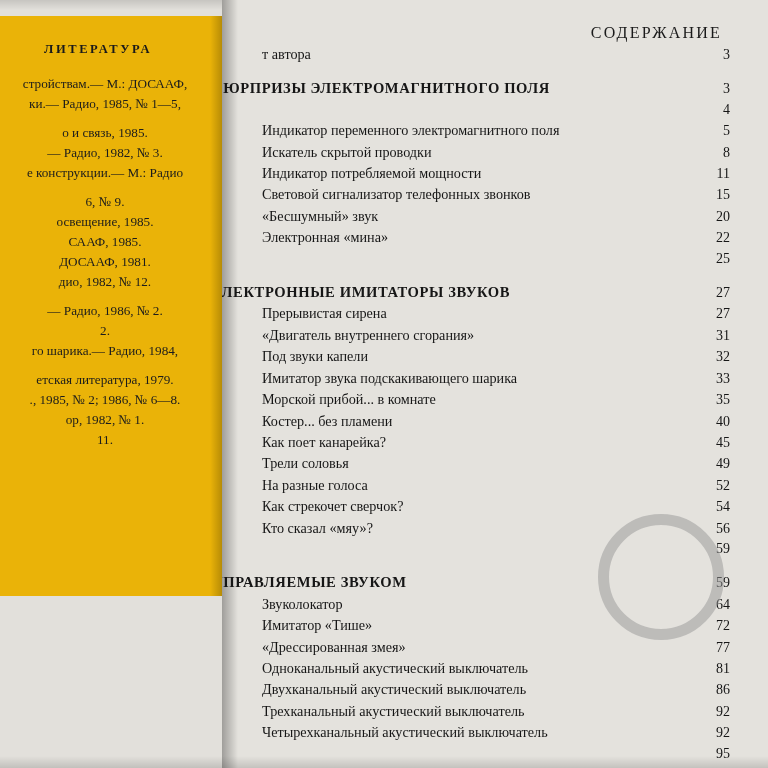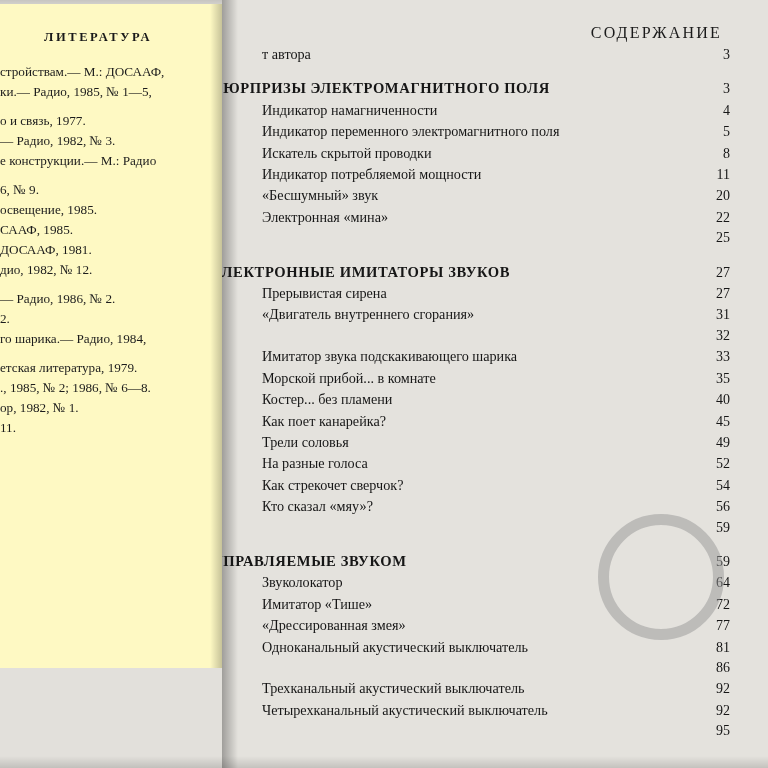--- a/index.html
+++ b/index.html
@@ -16,24 +16,24 @@
   .page {
     position: relative;
     width: 768px;
     height: 768px;
     background: #e2e0db;
   }
   
   .left-page {
     position: absolute;
     left: 0;
-    top: 4px;
+    top: 16px;
     width: 222px;
-    height: 664px;
-    background: #fef9c3;
+    height: 580px;
+    background: #eab308;
     overflow: hidden;
   }
   .left-page::after {
     content: "";
     position: absolute;
     right: 0;
     top: 0;
     width: 12px;
     height: 768px;
     background: linear-gradient(to right, rgba(0,0,0,0.0), rgba(0,0,0,0.22));
@@ -52,21 +52,21 @@
     position: absolute;
     left: 0;
     top: 58px;
     width: 222px;
   }
   .left-lines .ln {
     font-size: 13.2px;
     color: #1c1c1c;
     line-height: 20px;
     white-space: nowrap;
-    text-align: left;
+    text-align: center;
     padding-right: 12px;
   }
   .left-lines .gap {
     height: 9px;
   }
   
   .right-page {
     position: absolute;
     left: 222px;
     top: 0;
@@ -194,21 +194,21 @@
 <div class="page">
 
   <div class="edge-shadow-top"></div>
 
   <div class="left-page">
     <div class="left-head">ЛИТЕРАТУРА</div>
     <div class="left-lines">
         <div class="ln">стройствам.— М.: ДОСААФ,</div>
         <div class="ln">ки.— Радио, 1985, № 1—5,</div>
         <div class="gap"></div>
-        <div class="ln">о и связь, 1977.</div>
+        <div class="ln">о и связь, 1985.</div>
         <div class="ln">— Радио, 1982, № 3.</div>
         <div class="ln">е конструкции.— М.: Радио</div>
         <div class="gap"></div>
         <div class="ln">6, № 9.</div>
         <div class="ln">освещение, 1985.</div>
         <div class="ln">СААФ, 1985.</div>
         <div class="ln">ДОСААФ, 1981.</div>
         <div class="ln">дио, 1982, № 12.</div>
         <div class="gap"></div>
         <div class="ln">— Радио, 1986, № 2.</div>
@@ -231,38 +231,42 @@
           <span class="leader">. . . . . . . . . . . . . . . . . . . . . . . . . . . . . . . . . . . . . . . . . . . . . . . . . . . . . . . . . . . </span>
           <span class="page-num">3</span>
         </div>
         <div class="spacer"></div>
         <div class="row chapter">
           <span class="label">СЮРПРИЗЫ ЭЛЕКТРОМАГНИТНОГО ПОЛЯ</span>
           <span class="leader">. . . . . . . . . . . . . . . . . . . . . . . . . . . . . . . . . . . . . . . . . . . . . . . . . . . . . . . . . . . </span>
           <span class="page-num">3</span>
         </div>
         <div class="row indent">
-          <span class="label">Индикатор намагниченности</span>
           <span class="leader">. . . . . . . . . . . . . . . . . . . . . . . . . . . . . . . . . . . . . . . . . . . . . . . . . . . . . . . . . . . </span>
           <span class="page-num">4</span>
         </div>
         <div class="row indent">
           <span class="label">Индикатор переменного электромагнитного поля</span>
           <span class="leader">. . . . . . . . . . . . . . . . . . . . . . . . . . . . . . . . . . . . . . . . . . . . . . . . . . . . . . . . . . . </span>
           <span class="page-num">5</span>
         </div>
         <div class="row indent">
           <span class="label">Искатель скрытой проводки</span>
           <span class="leader">. . . . . . . . . . . . . . . . . . . . . . . . . . . . . . . . . . . . . . . . . . . . . . . . . . . . . . . . . . . </span>
           <span class="page-num">8</span>
         </div>
         <div class="row indent">
           <span class="label">Индикатор потребляемой мощности</span>
           <span class="leader">. . . . . . . . . . . . . . . . . . . . . . . . . . . . . . . . . . . . . . . . . . . . . . . . . . . . . . . . . . . </span>
           <span class="page-num">11</span>
+        </div>
+        <div class="row indent">
+          <span class="label">Световой сигнализатор телефонных звонков</span>
+          <span class="leader">. . . . . . . . . . . . . . . . . . . . . . . . . . . . . . . . . . . . . . . . . . . . . . . . . . . . . . . . . . . </span>
+          <span class="page-num">15</span>
         </div>
         <div class="row indent">
           <span class="label">«Бесшумный» звук</span>
           <span class="leader">. . . . . . . . . . . . . . . . . . . . . . . . . . . . . . . . . . . . . . . . . . . . . . . . . . . . . . . . . . . </span>
           <span class="page-num">20</span>
         </div>
         <div class="row indent">
           <span class="label">Электронная «мина»</span>
           <span class="leader">. . . . . . . . . . . . . . . . . . . . . . . . . . . . . . . . . . . . . . . . . . . . . . . . . . . . . . . . . . . </span>
           <span class="page-num">22</span>
@@ -282,20 +286,21 @@
           <span class="label">Прерывистая сирена</span>
           <span class="leader">. . . . . . . . . . . . . . . . . . . . . . . . . . . . . . . . . . . . . . . . . . . . . . . . . . . . . . . . . . . </span>
           <span class="page-num">27</span>
         </div>
         <div class="row indent">
           <span class="label">«Двигатель внутреннего сгорания»</span>
           <span class="leader">. . . . . . . . . . . . . . . . . . . . . . . . . . . . . . . . . . . . . . . . . . . . . . . . . . . . . . . . . . . </span>
           <span class="page-num">31</span>
         </div>
         <div class="row indent">
+          <span class="label">Под звуки капели</span>
           <span class="leader">. . . . . . . . . . . . . . . . . . . . . . . . . . . . . . . . . . . . . . . . . . . . . . . . . . . . . . . . . . . </span>
           <span class="page-num">32</span>
         </div>
         <div class="row indent">
           <span class="label">Имитатор звука подскакивающего шарика</span>
           <span class="leader">. . . . . . . . . . . . . . . . . . . . . . . . . . . . . . . . . . . . . . . . . . . . . . . . . . . . . . . . . . . </span>
           <span class="page-num">33</span>
         </div>
         <div class="row indent">
           <span class="label">Морской прибой... в комнате</span>
@@ -357,20 +362,21 @@
           <span class="label">«Дрессированная змея»</span>
           <span class="leader">. . . . . . . . . . . . . . . . . . . . . . . . . . . . . . . . . . . . . . . . . . . . . . . . . . . . . . . . . . . </span>
           <span class="page-num">77</span>
         </div>
         <div class="row indent">
           <span class="label">Одноканальный акустический выключатель</span>
           <span class="leader">. . . . . . . . . . . . . . . . . . . . . . . . . . . . . . . . . . . . . . . . . . . . . . . . . . . . . . . . . . . </span>
           <span class="page-num">81</span>
         </div>
         <div class="row indent">
+          <span class="label">Двухканальный акустический выключатель</span>
           <span class="leader">. . . . . . . . . . . . . . . . . . . . . . . . . . . . . . . . . . . . . . . . . . . . . . . . . . . . . . . . . . . </span>
           <span class="page-num">86</span>
         </div>
         <div class="row indent">
           <span class="label">Трехканальный акустический выключатель</span>
           <span class="leader">. . . . . . . . . . . . . . . . . . . . . . . . . . . . . . . . . . . . . . . . . . . . . . . . . . . . . . . . . . . </span>
           <span class="page-num">92</span>
         </div>
         <div class="row indent">
           <span class="label">Четырехканальный акустический выключатель</span>

